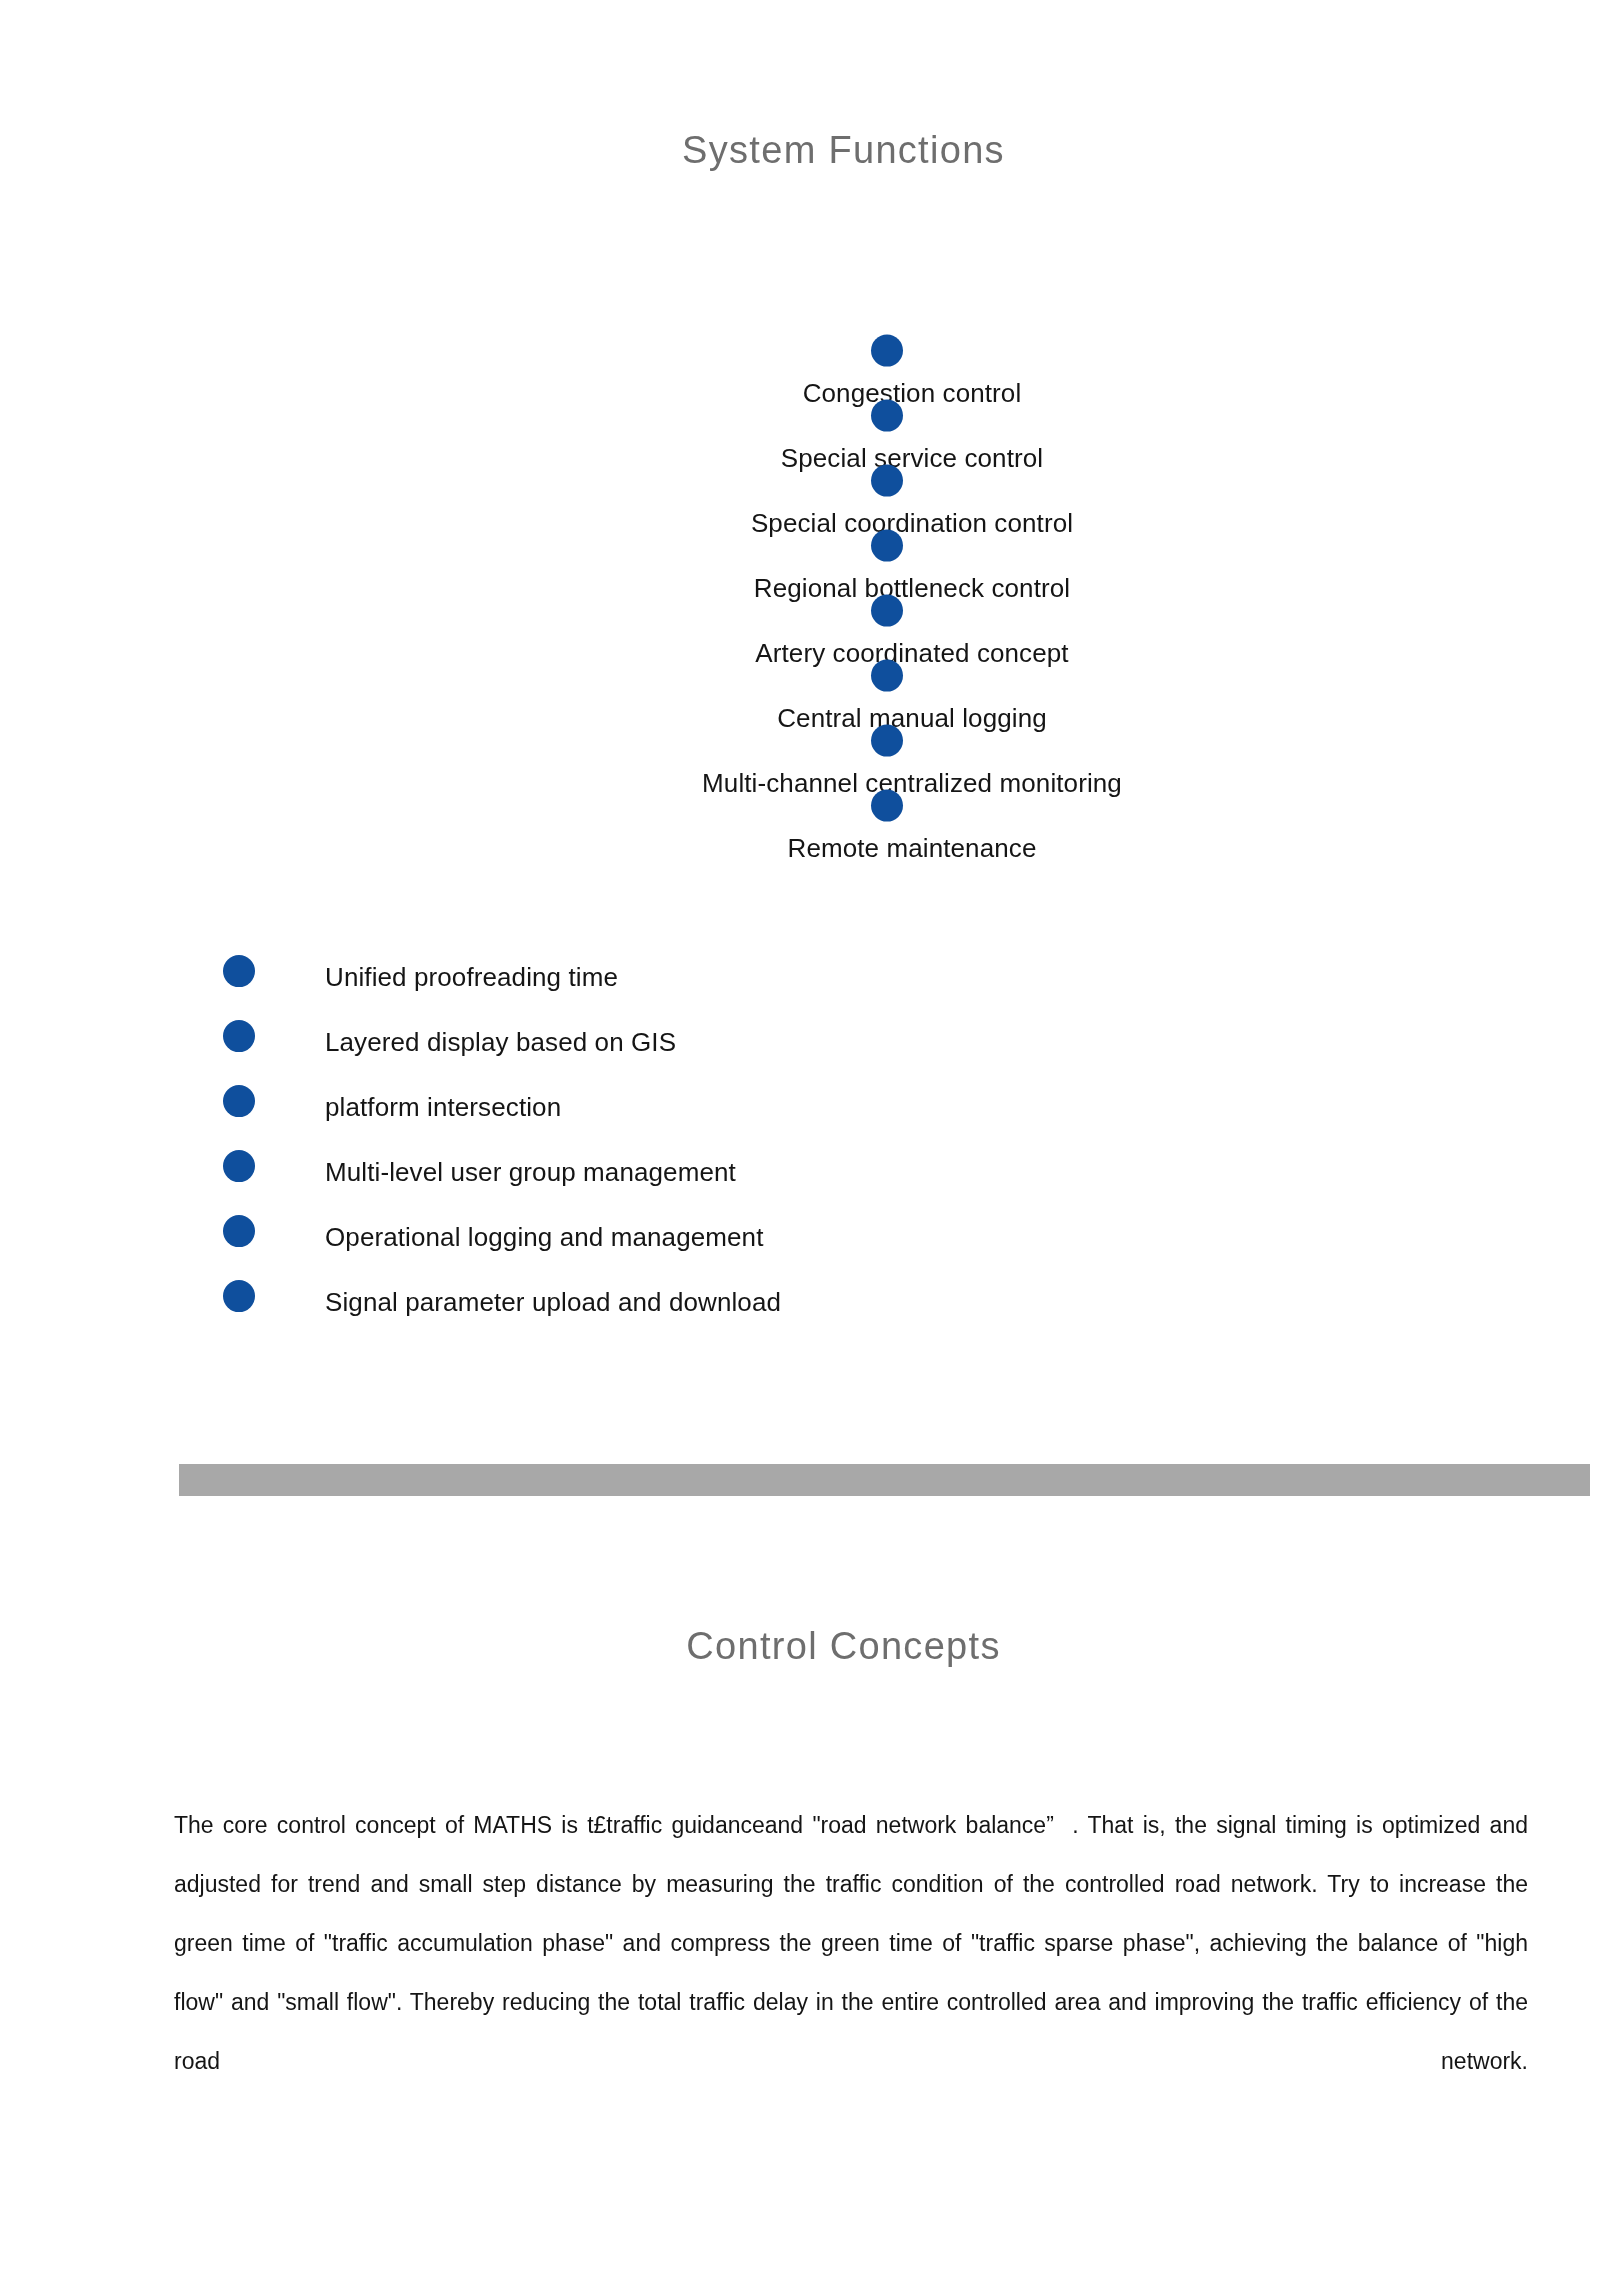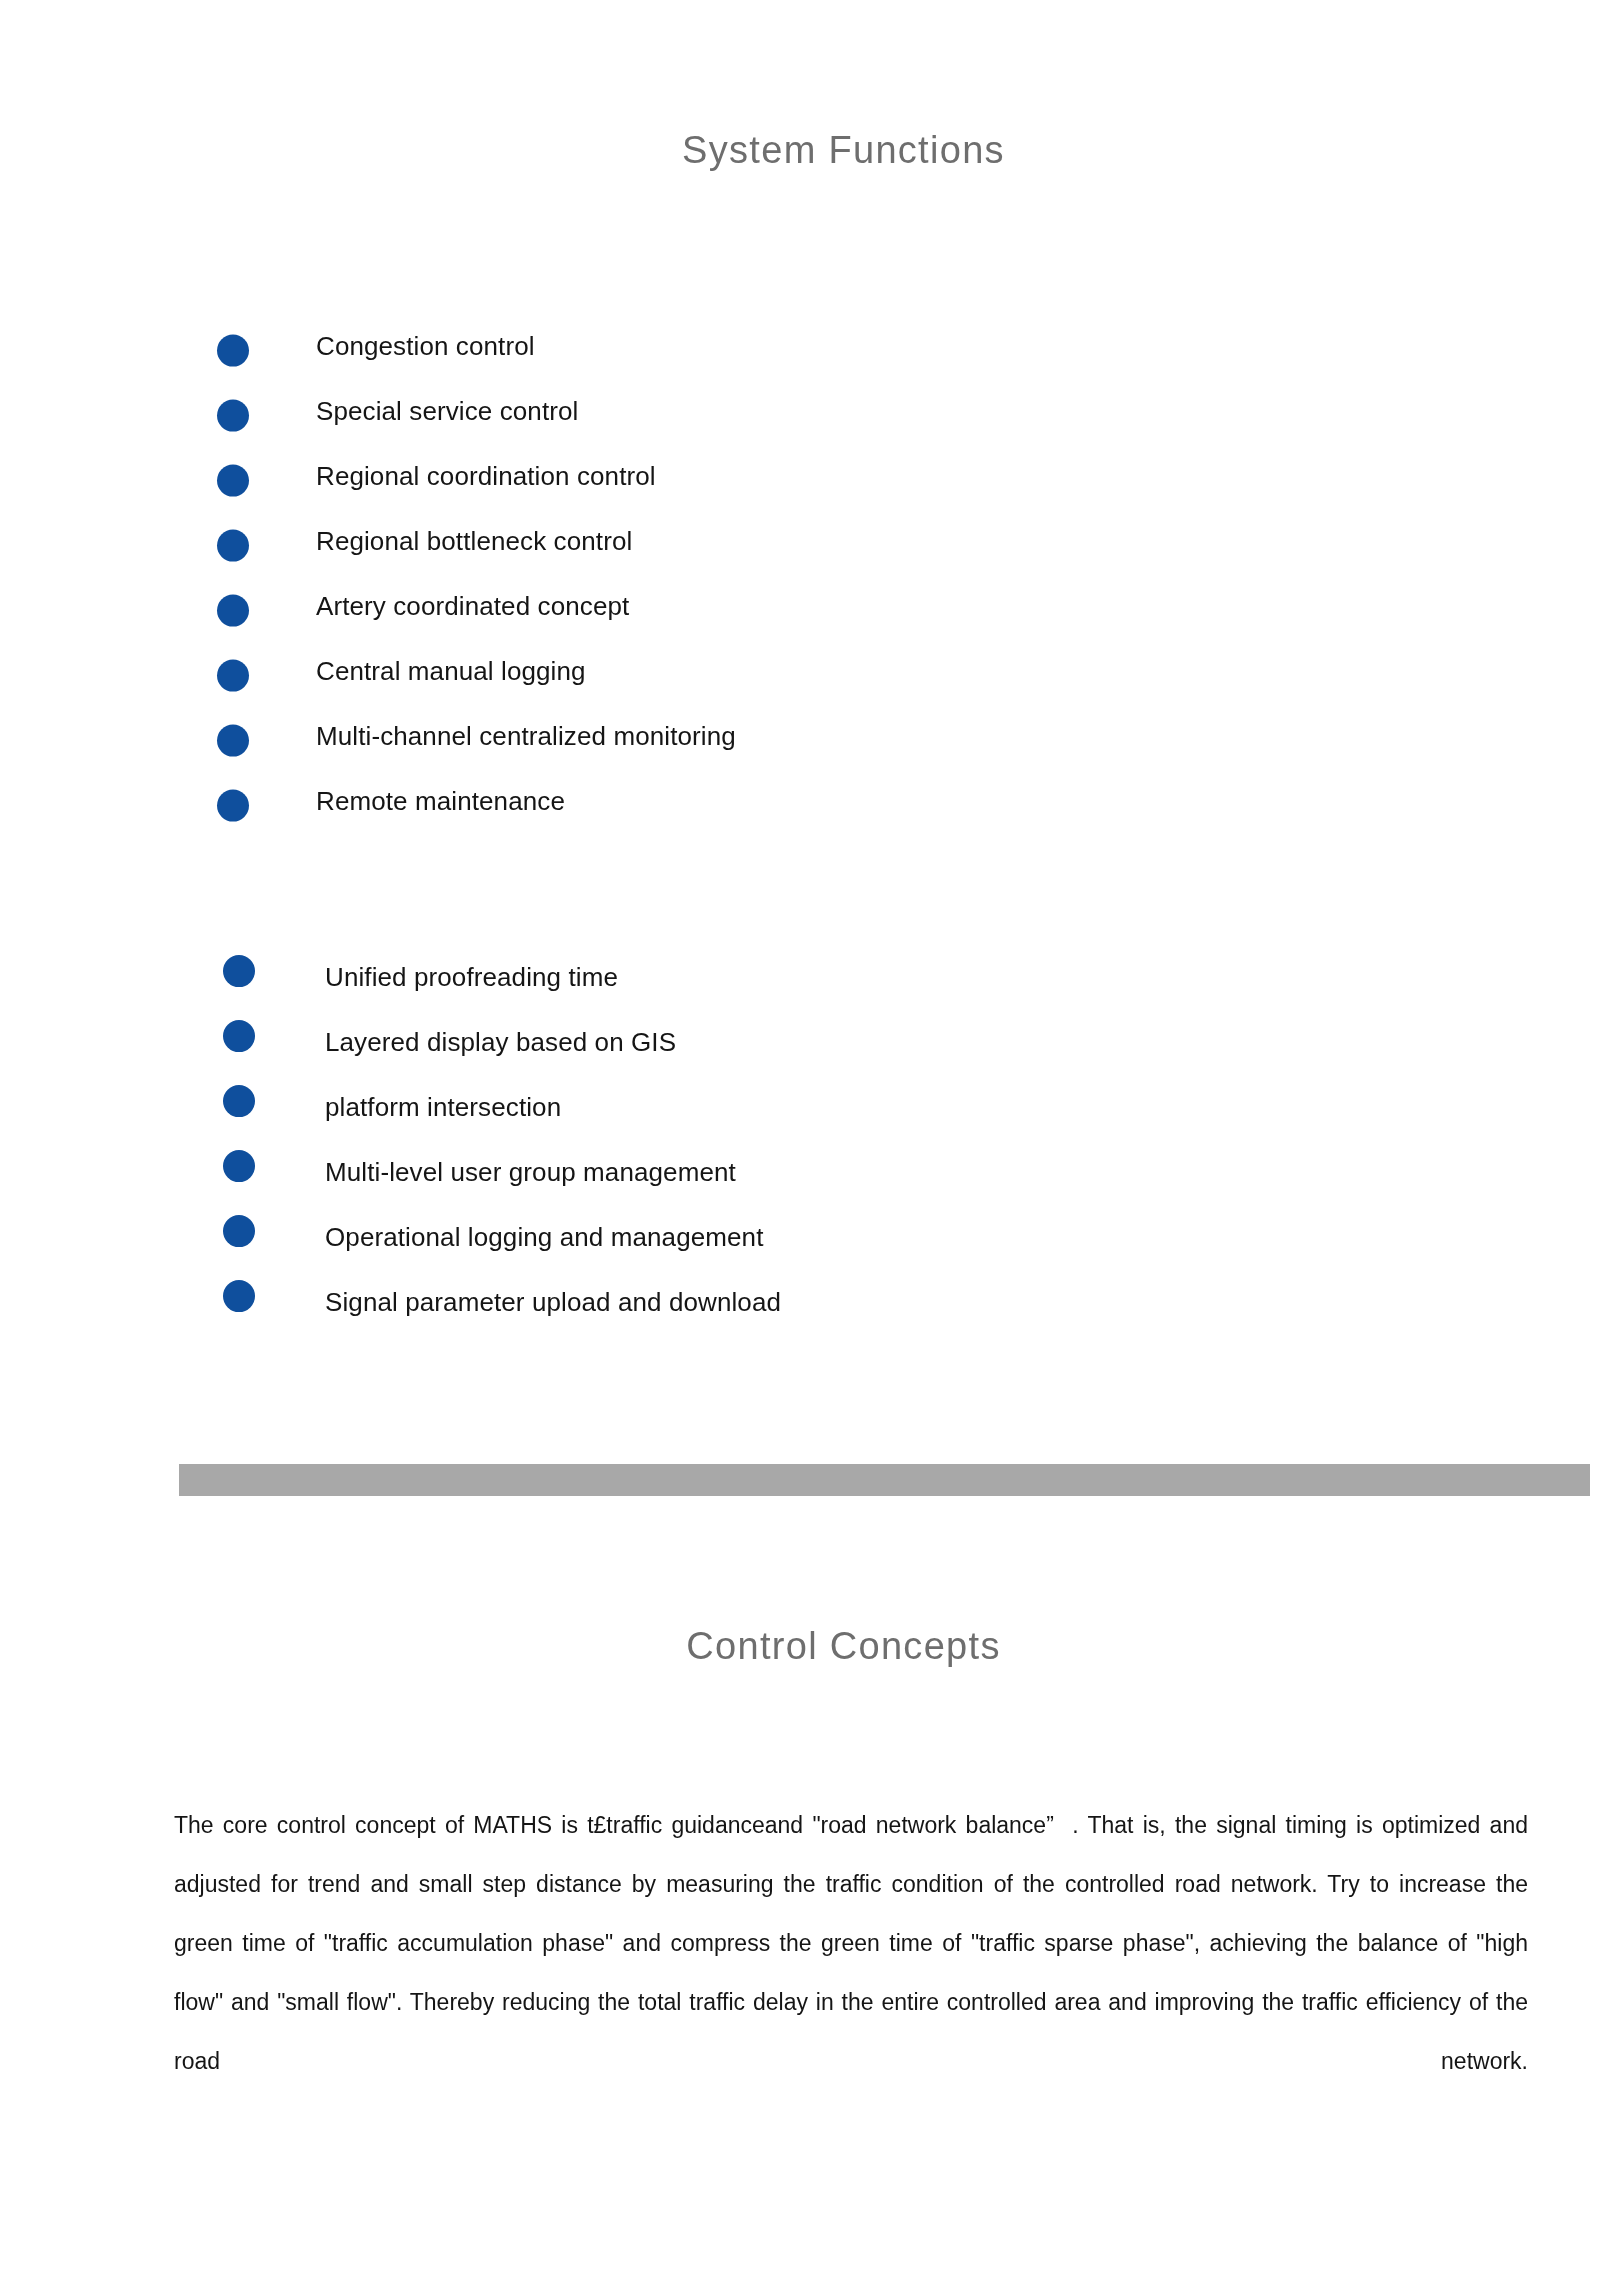--- a/index.html
+++ b/index.html
@@ -30,21 +30,21 @@
   ul.bullet-list {
     list-style: none;
   }
   ul.list-a { margin-top: 109px; }
   ul.list-b { margin-top: 79px; }
   .bullet-item {
     height: 65px;
     display: flex;
     align-items: center;
   }
-  .list-a .bullet-item { padding-left: 153px; }
+  .list-a .bullet-item { padding-left: 153px; flex-direction: column; }
   .list-b .bullet-item { padding-left: 159px; }
   .bullet {
     flex: 0 0 auto;
     background: #0f4f9d;
     border-radius: 50%;
   }
   .list-a .bullet {
     width: 13.7px; height: 19px;
     margin-right: 51px;
     transform: translateY(4.6px);
@@ -88,21 +88,21 @@
       <li class="bullet-item">
         <span class="bullet"></span>
         <span class="label">Congestion control</span>
       </li>
       <li class="bullet-item">
         <span class="bullet"></span>
         <span class="label">Special service control</span>
       </li>
       <li class="bullet-item">
         <span class="bullet"></span>
-        <span class="label">Regional coordination control</span>
+        <span class="label">Special coordination control</span>
       </li>
       <li class="bullet-item">
         <span class="bullet"></span>
         <span class="label">Regional bottleneck control</span>
       </li>
       <li class="bullet-item">
         <span class="bullet"></span>
         <span class="label">Artery coordinated concept</span>
       </li>
       <li class="bullet-item">

